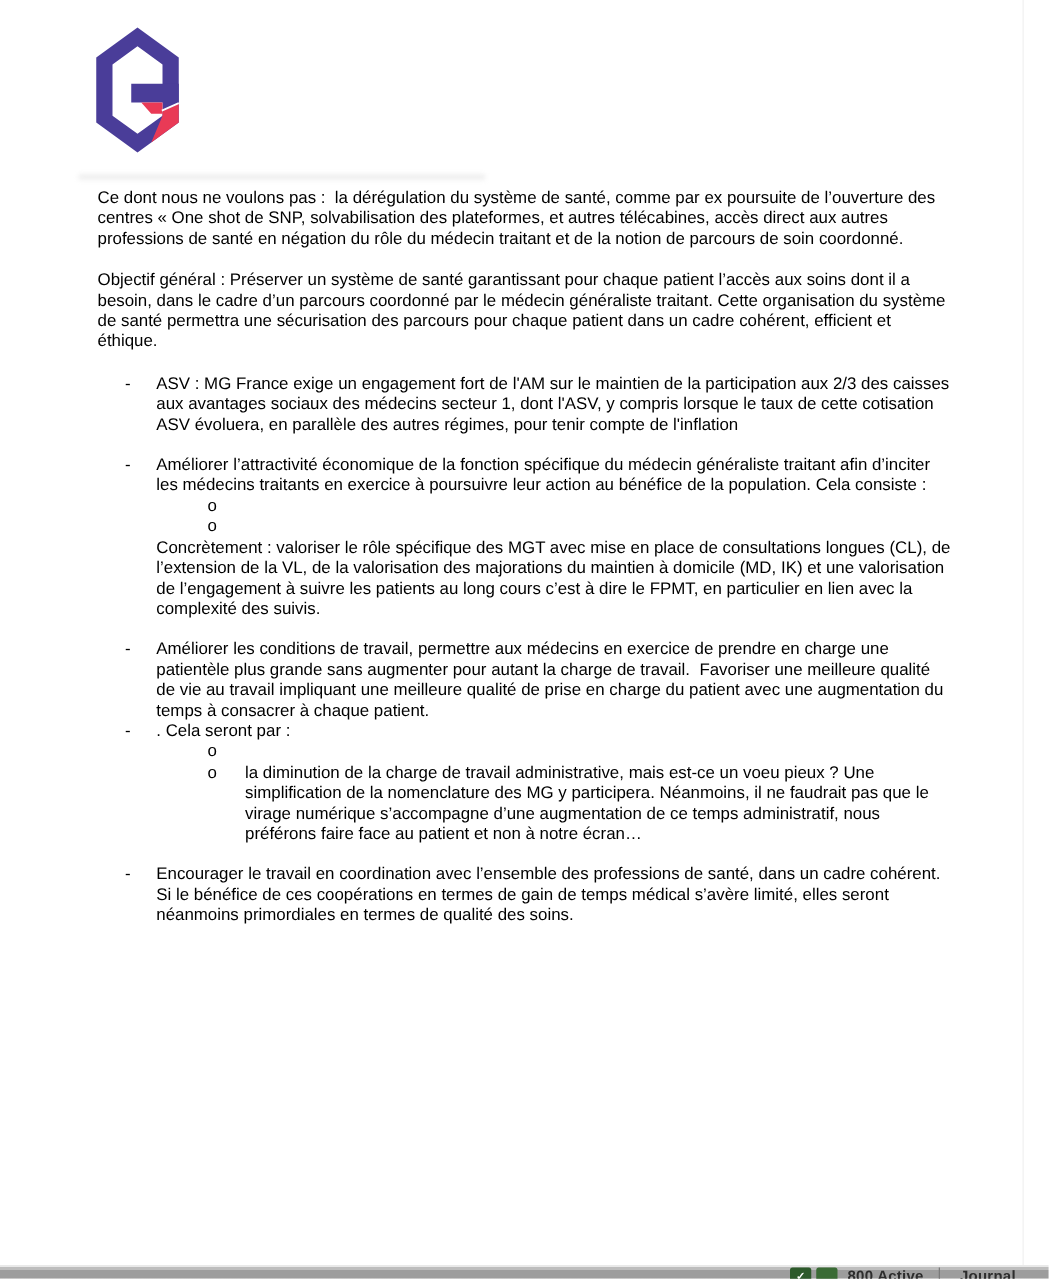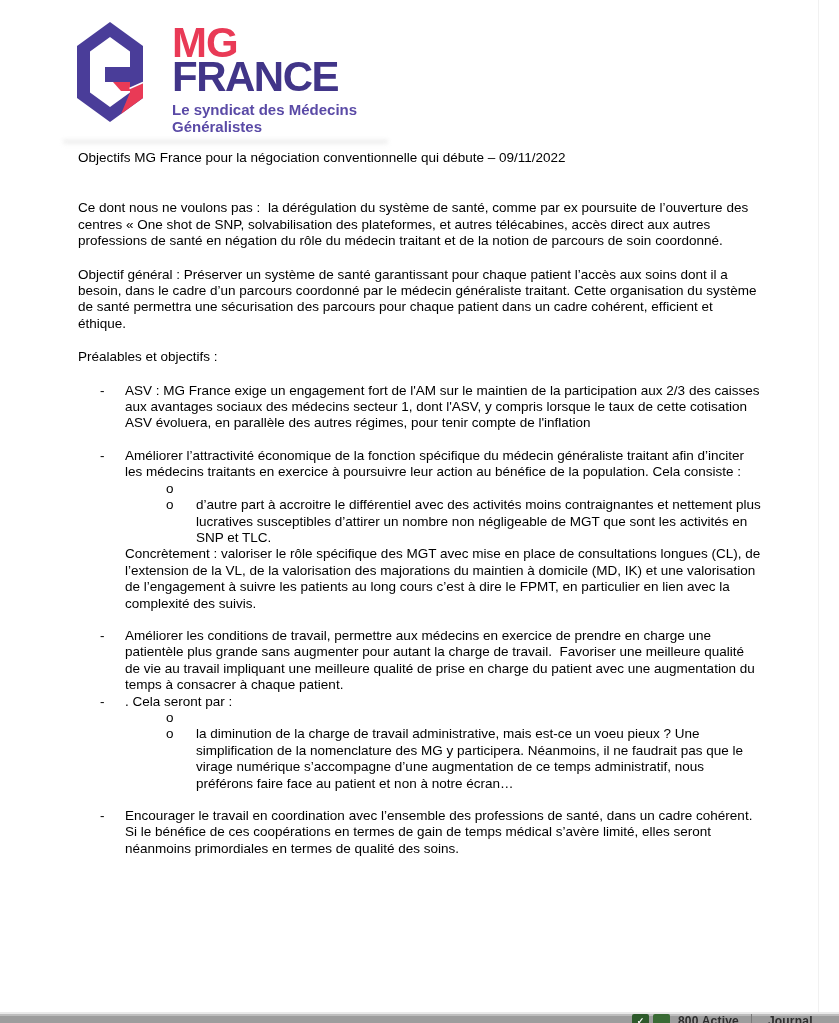--- a/index.html
+++ b/index.html
@@ -76,59 +76,48 @@
 
 <div class="logo">
   <svg width="70" height="102" viewBox="0 0 70 102">
     <path fill-rule="evenodd" fill="#4A3D99" d="M35 1 L68 25 L68 77 L35 101 L2 77 L2 25 Z
          M35 16 L55 30.5 L55 71.5 L35 86 L15 71.5 L15 30.5 Z"></path>
     <rect x="30" y="46" width="38" height="15" fill="#4A3D99"></rect>
     <polygon points="38,61 55,61 55,70 46,70" fill="#E93A56"></polygon>
     <polygon points="46,93 68,77 68,62 55,68 55,71.5" fill="#E93A56"></polygon>
     <line x1="68" y1="61.5" x2="54.5" y2="67.5" stroke="#ffffff" stroke-width="1.4"></line>
   </svg>
-  <div class="logo-text">
-    <span class="brand1">MG</span>
-    <span class="brand2">FRANCE</span>
-    <div class="tagline">
-      <div>Le syndicat des Médecins</div>
-      <div>Généralistes</div>
-    </div>
-  </div>
   <div class="logo-shadow"></div>
 </div>
 
 <div class="doc">
 
-  <div class="title t">Objectifs MG France pour la négociation conventionnelle qui débute – 09/11/2022</div>
 
   <div class="para t">Ce dont nous ne voulons pas :  la dérégulation du système de santé, comme par ex poursuite de l’ouverture des centres « One shot de SNP, solvabilisation des plateformes, et autres télécabines, accès direct aux autres professions de santé en négation du rôle du médecin traitant et de la notion de parcours de soin coordonné.</div>
 
   <div class="para t">Objectif général : Préserver un système de santé garantissant pour chaque patient l’accès aux soins dont il a besoin, dans le cadre d’un parcours coordonné par le médecin généraliste traitant. Cette organisation du système de santé permettra une sécurisation des parcours pour chaque patient dans un cadre cohérent, efficient et éthique.</div>
 
-  <div class="para t">Préalables et objectifs :</div>
 
   <div class="group">
     <div class="bullet">
       <span class="mk">-</span>
       <div class="bt t">ASV : MG France exige un engagement fort de l'AM sur le maintien de la participation aux 2/3 des caisses aux avantages sociaux des médecins secteur 1, dont l'ASV, y compris lorsque le taux de cette cotisation ASV évoluera, en parallèle des autres régimes, pour tenir compte de l'inflation</div>
     </div>
   </div>
 
   <div class="group">
     <div class="bullet">
       <span class="mk">-</span>
       <div class="bt t">Améliorer l’attractivité économique de la fonction spécifique du médecin généraliste traitant afin d’inciter les médecins traitants en exercice à poursuivre leur action au bénéfice de la population. Cela consiste :</div>
     </div>
     <div class="sub">
       <span class="mk">o</span>
     </div>
     <div class="sub">
       <span class="mk">o</span>
-      <div class="bt t">d’autre part à accroitre le différentiel avec des activités moins contraignantes et nettement plus lucratives susceptibles d’attirer un nombre non négligeable de MGT que sont les activités en SNP et TLC.</div>
     </div>
     <div class="after t">Concrètement : valoriser le rôle spécifique des MGT avec mise en place de consultations longues (CL), de l’extension de la VL, de la valorisation des majorations du maintien à domicile (MD, IK) et une valorisation de l’engagement à suivre les patients au long cours c’est à dire le FPMT, en particulier en lien avec la complexité des suivis.</div>
   </div>
 
   <div class="group tight">
     <div class="bullet">
       <span class="mk">-</span>
       <div class="bt t">Améliorer les conditions de travail, permettre aux médecins en exercice de prendre en charge une patientèle plus grande sans augmenter pour autant la charge de travail.  Favoriser une meilleure qualité de vie au travail impliquant une meilleure qualité de prise en charge du patient avec une augmentation du temps à consacrer à chaque patient.</div>
     </div>
   </div>

